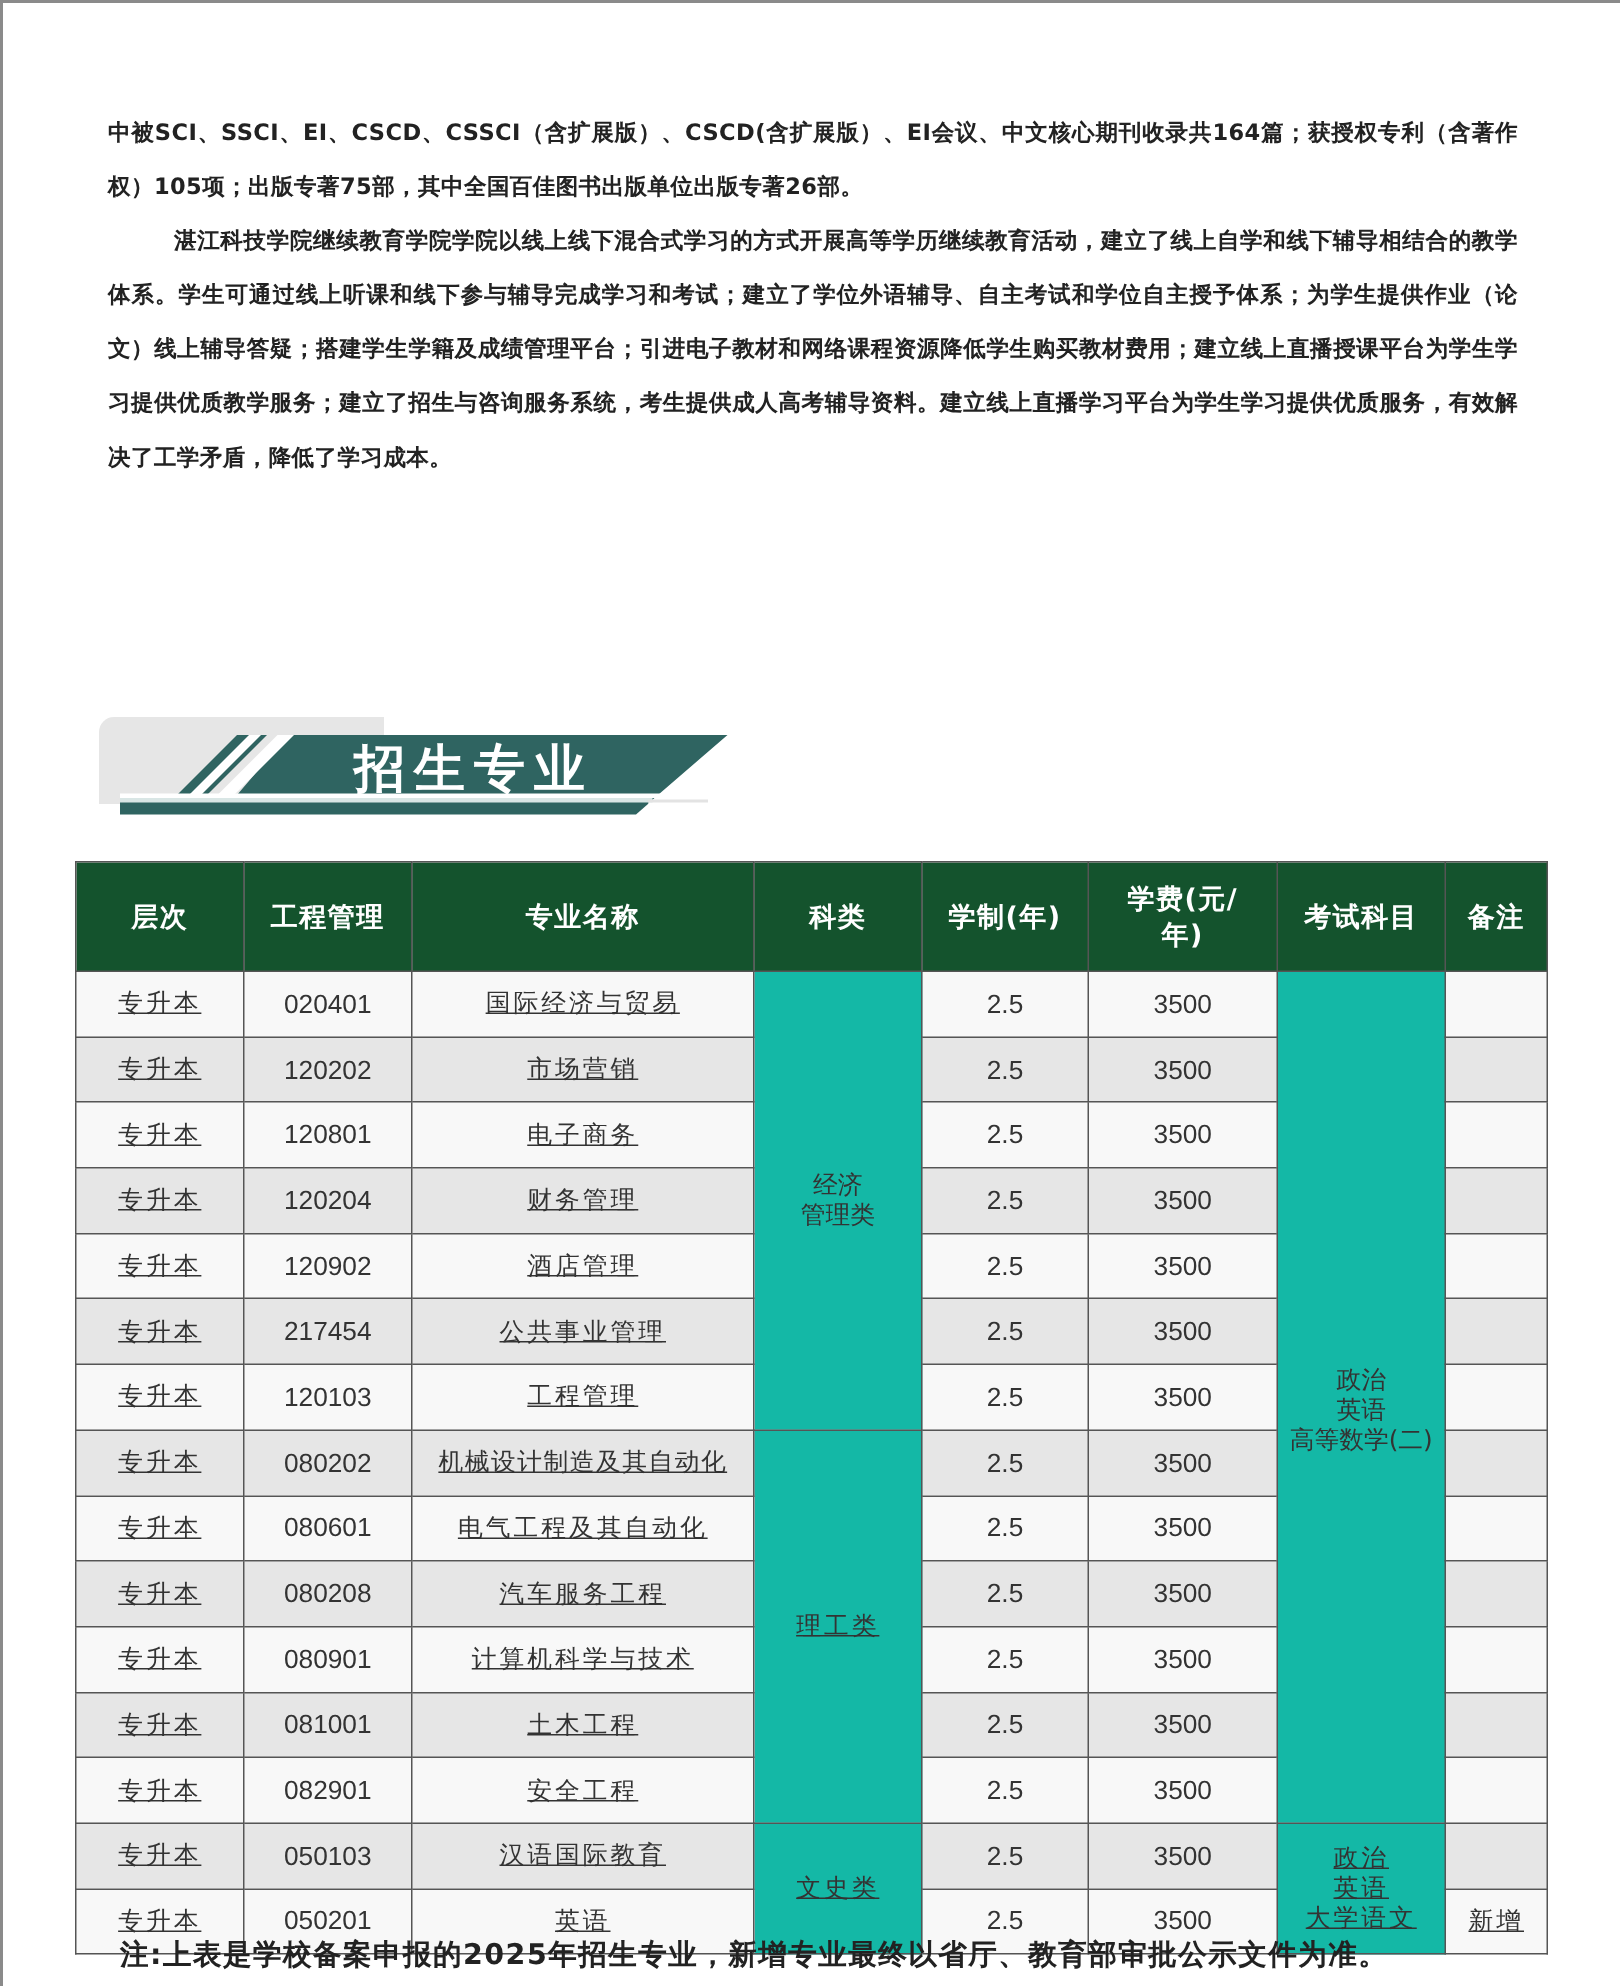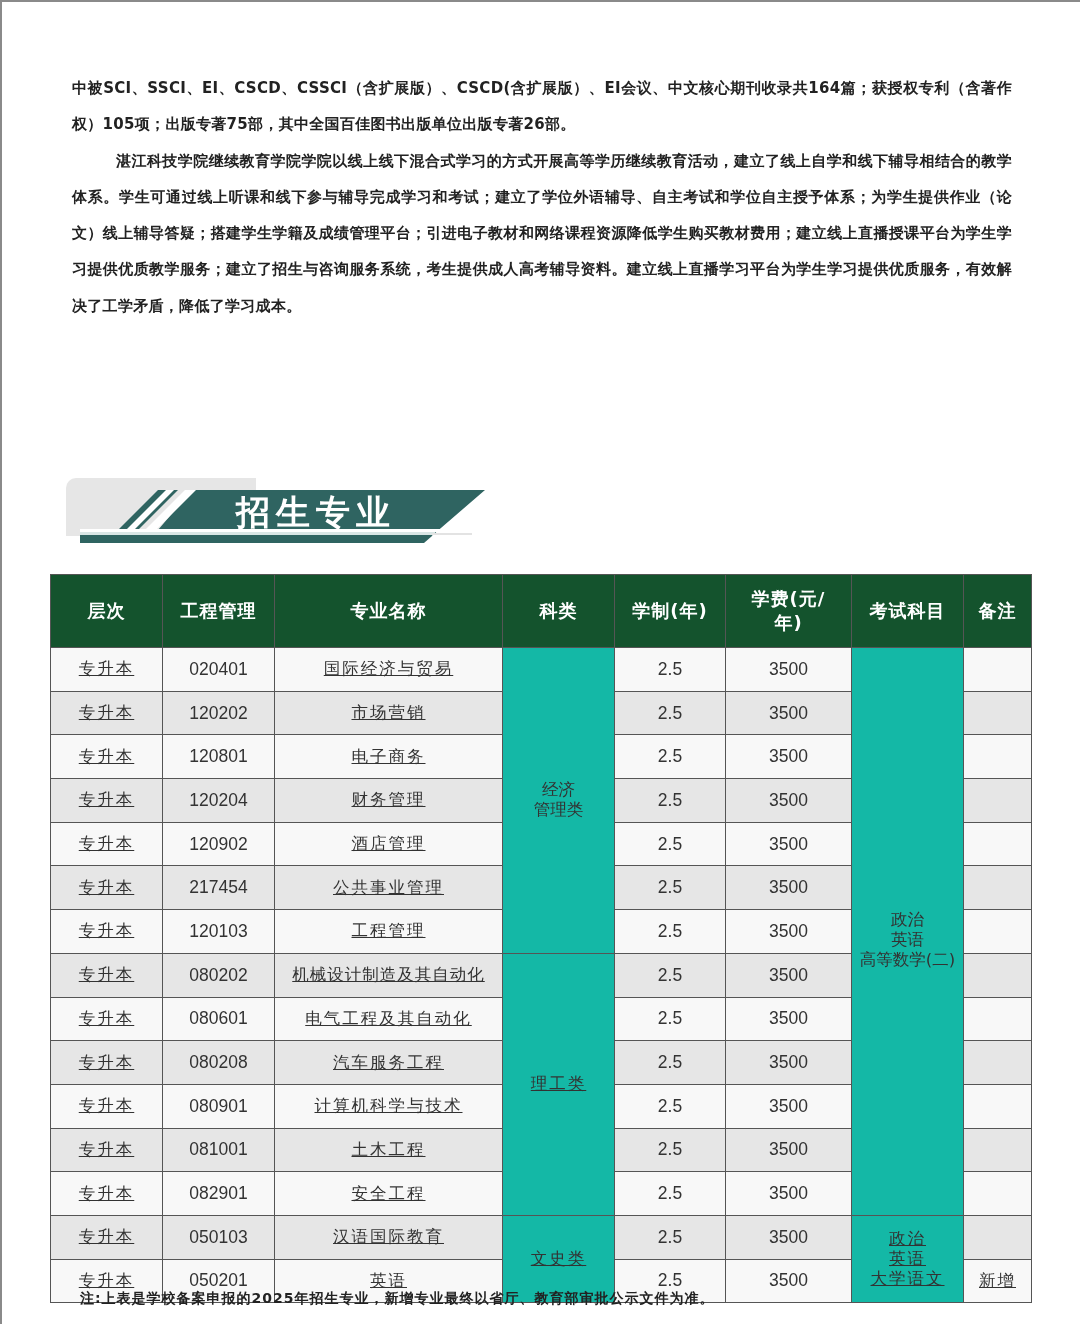--- a/index.html
+++ b/index.html
@@ -49,21 +49,21 @@
   table.majors td {
     height: 42.7px; border: 1.5px solid #555; text-align: center; font-size: 16.5px;
     color: #333; padding: 0; background: #f8f8f8;
   }
   table.majors tr.shade td.alt { background: #e6e6e6; }
   table.majors td.merged { background: #14b8a6; line-height: 20px; }
   table.majors td.num { font-family: "Liberation Sans", sans-serif; font-size: 17.5px; }
   .ls { letter-spacing: 2px; text-decoration: underline; }
 
   .note {
-    position: absolute; left: 80px; top: 1290px; font-size: 14px; font-weight: bold;
+    position: absolute; left: 80px; top: 1290px; font-size: 19px; font-weight: bold;
     color: #222; letter-spacing: 1px;
   }
 </style>
 </head>
 <body>
 
 <div class="page-frame"></div>
 
 <div class="intro">
   <p>中被SCI、SSCI、EI、CSCD、CSSCI（含扩展版）、CSCD(含扩展版）、EI会议、中文核心期刊收录共164篇；获授权专利（含著作权）105项；出版专著75部，其中全国百佳图书出版单位出版专著26部。</p>

